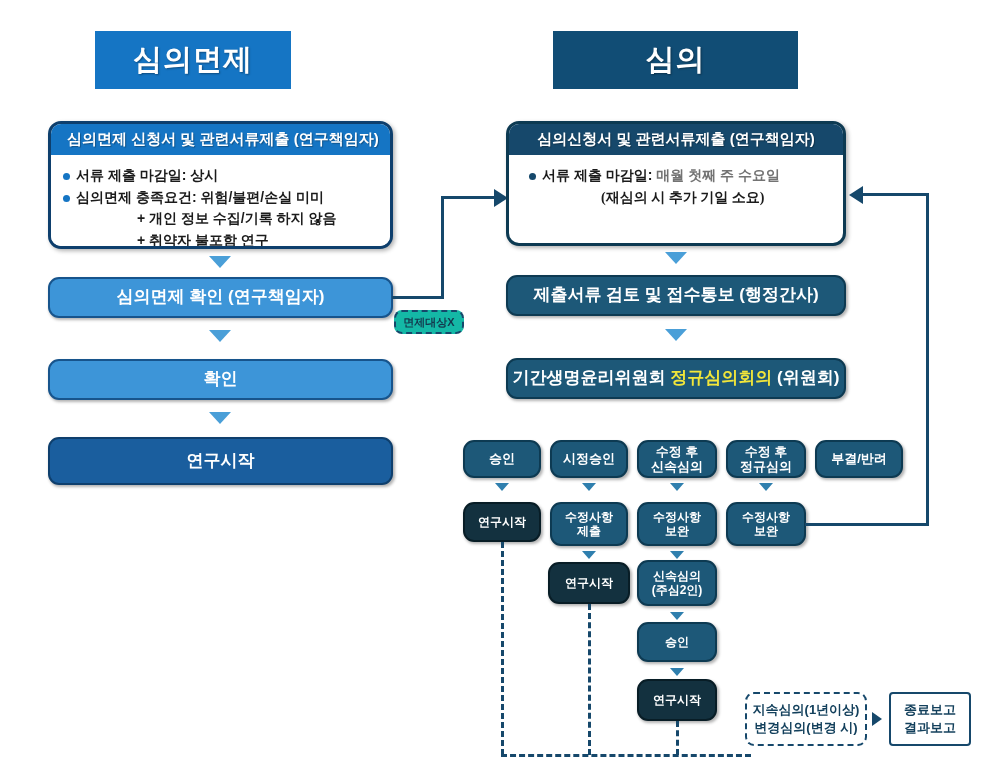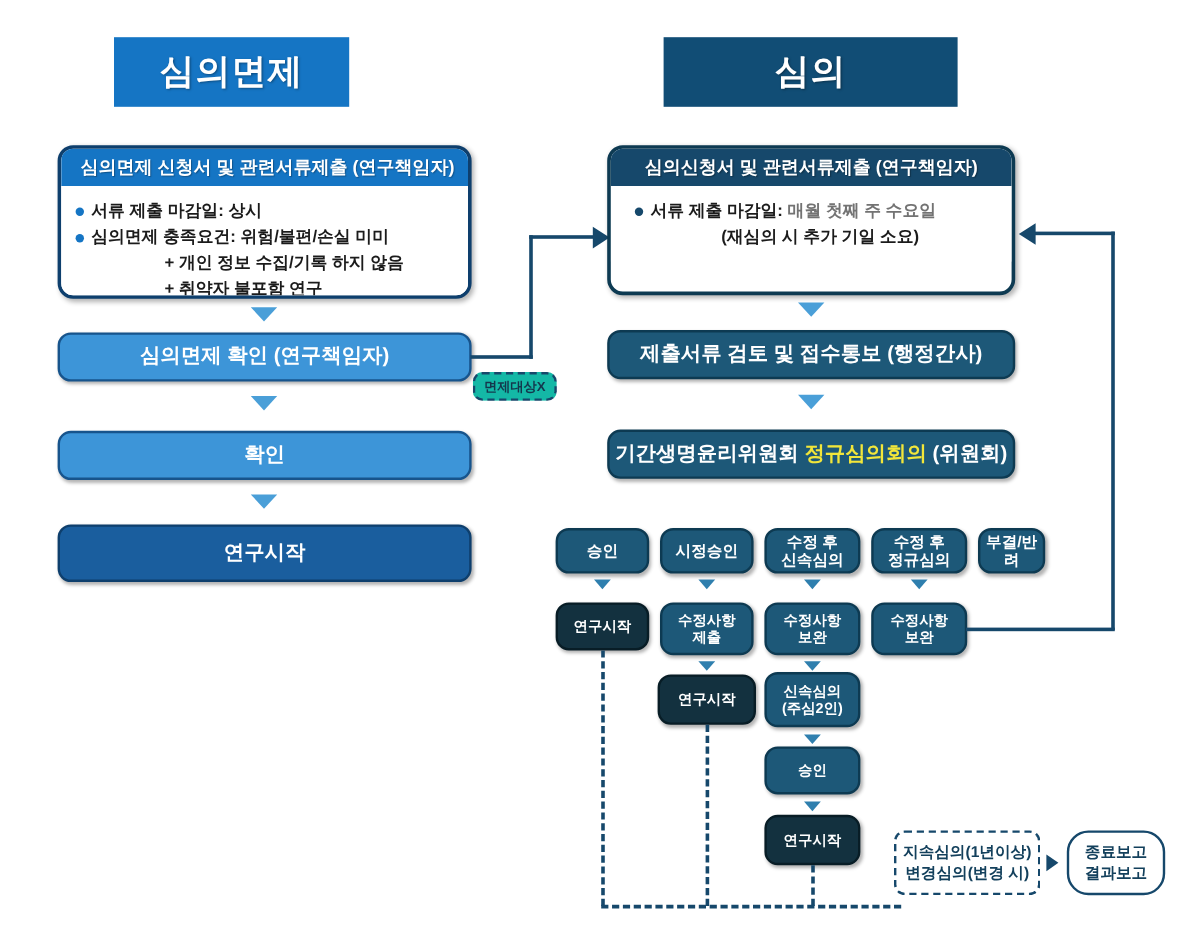--- a/index.html
+++ b/index.html
@@ -63,21 +63,21 @@
     font-size:14px;color:#1b1b1b;font-weight:700;line-height:1.55;
   }
   .card.right-card .card-body{padding:10px 12px 10px 20px;}
   .bullet-row{display:flex;align-items:flex-start;}
   .dot{
     width:7px;height:7px;border-radius:50%;
     background:#1575c4;flex:0 0 auto;margin:8px 6px 0 0;
   }
   .card.right-card .dot{background:#16486b;}
   .sub-line{display:block;padding-left:74px;}
-  .sub-line.r{padding-left:72px;}
+  .sub-line.r{padding-left:72px;font-family:Liberation Serif, serif;}
   .hl-blue{color:#737373;}
 
   
   .tri-down{
     width:0;height:0;
     border-left:11px solid transparent;
     border-right:11px solid transparent;
     border-top:12px solid #4a9fd8;
   }
   .tri-down.small{
@@ -99,21 +99,21 @@
     font-size:11px;font-weight:700;
     display:flex;align-items:center;justify-content:center;
   }
   .dash-box{
     border:2px dashed #16486b;border-radius:9px;background:#ffffff;
     color:#13405c;font-size:13px;font-weight:700;
     display:flex;align-items:center;justify-content:center;
     text-align:center;line-height:1.35;
   }
   .white-box{
-    border:2px solid #16486b;border-radius:18px;background:#ffffff;
+    border:2px solid #16486b;border-radius:4px;background:#ffffff;
     color:#13405c;font-size:13px;font-weight:700;
     display:flex;align-items:center;justify-content:center;
     text-align:left;line-height:1.35;
   }
 
   
   .ln-h{background:#16486b;height:3px;}
   .ln-v{background:#16486b;width:3px;}
   .arrow-right{
     width:0;height:0;
@@ -218,21 +218,21 @@
     <span>시정승인</span>
   </div>
   <div class="abs node sm navy" style="left:637px;top:440px;width:80px;height:38px;flex-direction:column;">
     <span>수정 후</span>
     <span>신속심의</span>
   </div>
   <div class="abs node sm navy" style="left:726px;top:440px;width:80px;height:38px;flex-direction:column;">
     <span>수정 후</span>
     <span>정규심의</span>
   </div>
-  <div class="abs node sm navy" style="left:815px;top:440px;width:56px;height:38px;">
+  <div class="abs node sm navy" style="left:815px;top:440px;width:88px;height:38px;">
     <span>부결/반려</span>
   </div>
 
   <div class="abs tri-down small" style="left:495px;top:483px;"></div>
   <div class="abs tri-down small" style="left:582px;top:483px;"></div>
   <div class="abs tri-down small" style="left:670px;top:483px;"></div>
   <div class="abs tri-down small" style="left:759px;top:483px;"></div>
 
   <div class="abs node xs navy-dark" style="left:463px;top:502px;width:78px;height:40px;">
     <span>연구시작</span>

